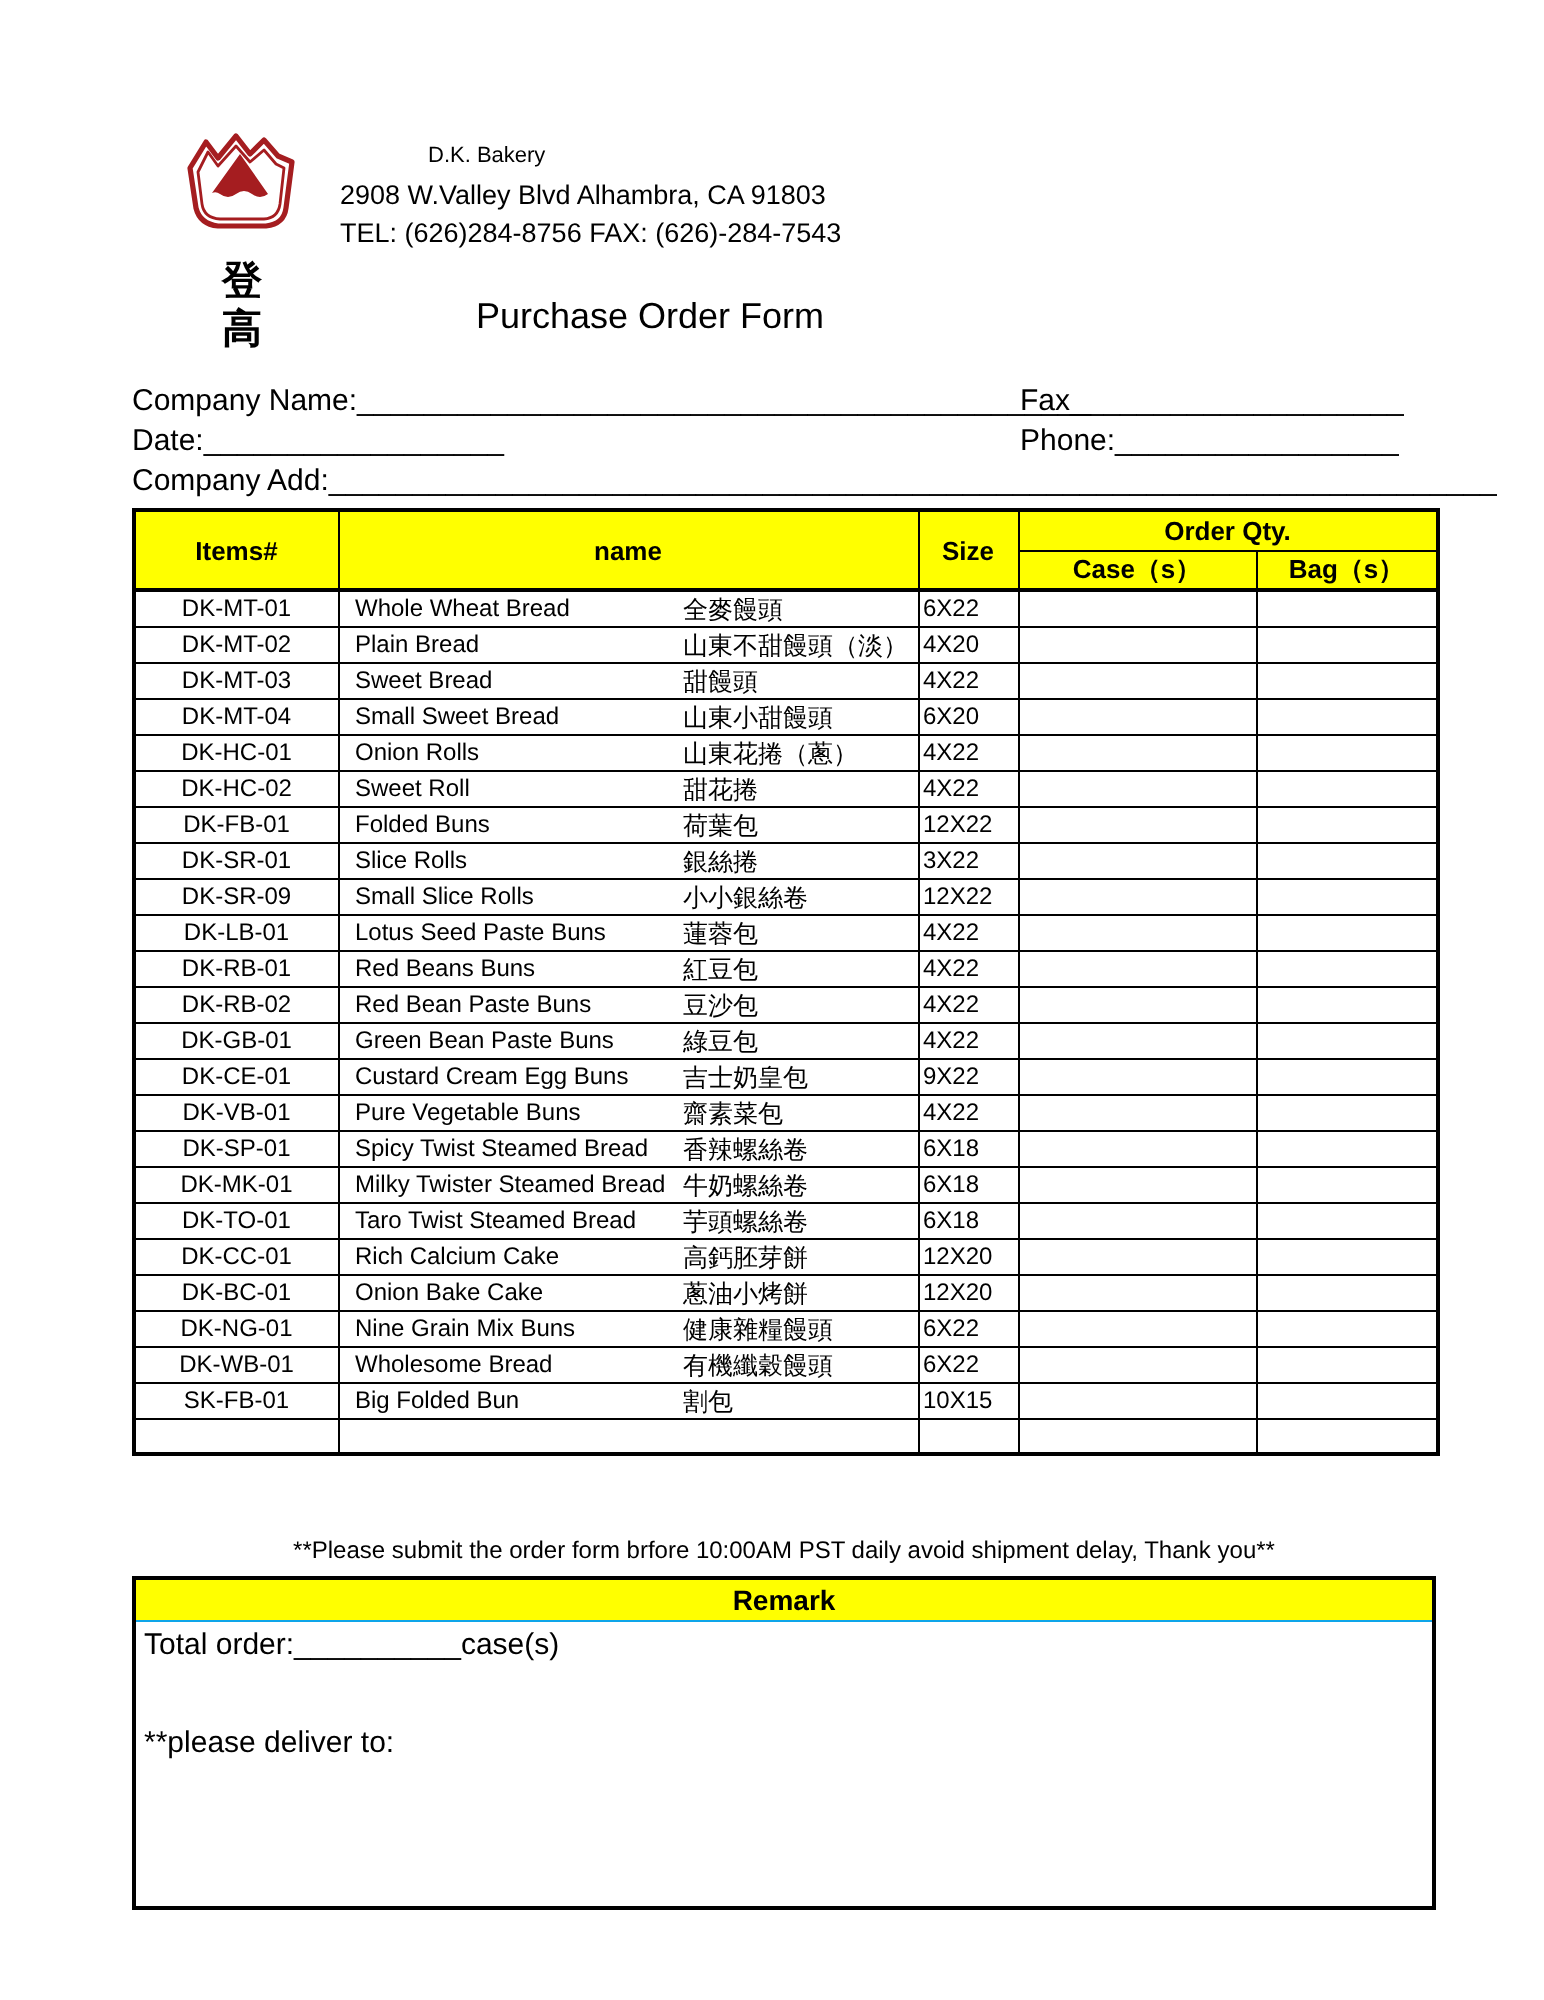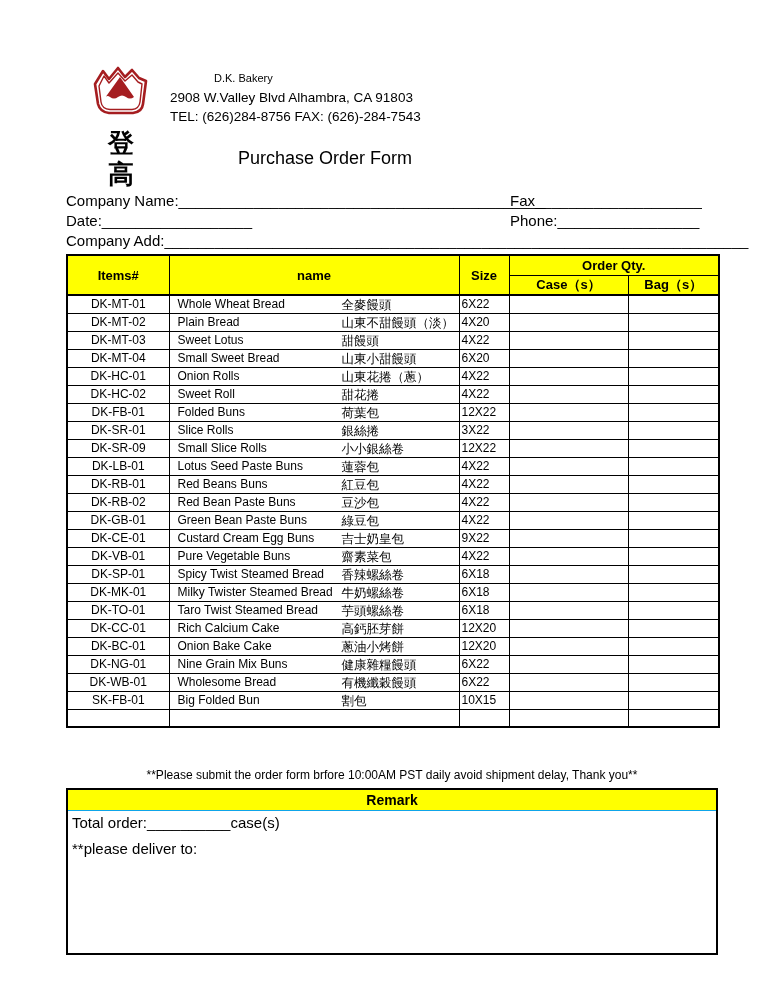--- a/index.html
+++ b/index.html
@@ -2,21 +2,21 @@
 <html style="--logo-red: #A51D20; --header-yellow: #FFFF00;"><head>
 <meta charset="utf-8">
 <style>
   :root { --logo-red:#A51D20; --header-yellow:#FFFF00; }
   * { margin:0; padding:0; box-sizing:border-box; }
   body { background:#fff; font-family:"Liberation Sans", sans-serif; color:#000; }
   .page { position:relative; width:772px; height:1000px; background:#fff; overflow:hidden; }
 
   
   .logo { position:absolute; left:86px; top:64px; width:70px; text-align:center; }
-  .logo-chars { margin:4px auto 0; width:30px; font-size:26px; line-height:1.2;
+  .logo-chars { margin:4px auto 0; width:30px; font-size:20px; line-height:1.2;
                 word-break:break-all; font-family:"Liberation Serif", serif; font-weight:bold; }
 
   
   .company-block { position:absolute; left:170px; top:68px; }
   .company-name { font-size:11px; line-height:20px;margin-left:44px; }
   .company-address, .company-telfax { font-size:13.5px; line-height:19px; }
   .form-title { position:absolute; left:238px; top:148px; font-size:18px; }
 
   
   .contact { position:absolute; left:66px; top:192px; width:660px; font-size:15px; }
@@ -39,21 +39,21 @@
   td.c-name .zh { position:absolute; left:172px; top:1px; font-size:12.5px;
                   font-family:"Liberation Serif", serif; }
   td.c-size { text-align:left; padding-left:2px; }
 
   
   .note { position:absolute; left:66px; top:768px; width:652px; text-align:center; font-size:12px; }
   .remark-box { position:absolute; left:66px; top:788px; width:652px; border:2px solid #000; }
   .remark-header { background:var(--header-yellow); border-bottom:1px solid #0ea5e9;
                    text-align:center; font-weight:bold; font-size:14px; height:21px; line-height:21px; }
   .remark-body { height:142px; padding:3px 4px; font-size:15px; }
-  .deliver-line { margin-top:9px; }
+  .deliver-line { margin-top:32px; }
 </style>
 </head>
 <body>
 
 <div class="page">
 
   <div class="logo">
     <svg width="62" height="56" viewBox="0 0 62 56">
       <path d="M5,20 L13,7 L19,15 L28,4 L35,13 L42,6 L49,14 L56,17
                L53,40 Q52,48 43,49 L19,49 Q10,48 8,40 Z" fill="none" stroke="var(--logo-red)" stroke-width="2.6" stroke-linejoin="round"></path>
@@ -115,21 +115,21 @@
         </tr>
         <tr>
           <td class="c-item">DK-MT-02</td>
           <td class="c-name"><span class="en">Plain Bread</span><span class="zh">山東不甜饅頭（淡）</span></td>
           <td class="c-size">4X20</td>
           <td class="c-case"></td>
           <td class="c-bag"></td>
         </tr>
         <tr>
           <td class="c-item">DK-MT-03</td>
-          <td class="c-name"><span class="en">Sweet Lotus</span><span class="zh">甜饅頭</span></td>
+          <td class="c-name"><span class="en">Sweet Bread</span><span class="zh">甜饅頭</span></td>
           <td class="c-size">4X22</td>
           <td class="c-case"></td>
           <td class="c-bag"></td>
         </tr>
         <tr>
           <td class="c-item">DK-MT-04</td>
           <td class="c-name"><span class="en">Small Sweet Bread</span><span class="zh">山東小甜饅頭</span></td>
           <td class="c-size">6X20</td>
           <td class="c-case"></td>
           <td class="c-bag"></td>

